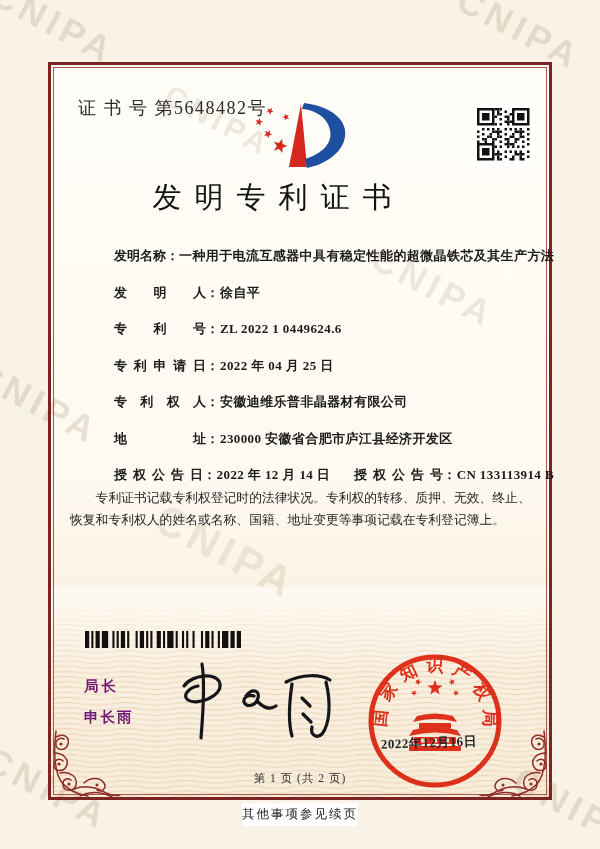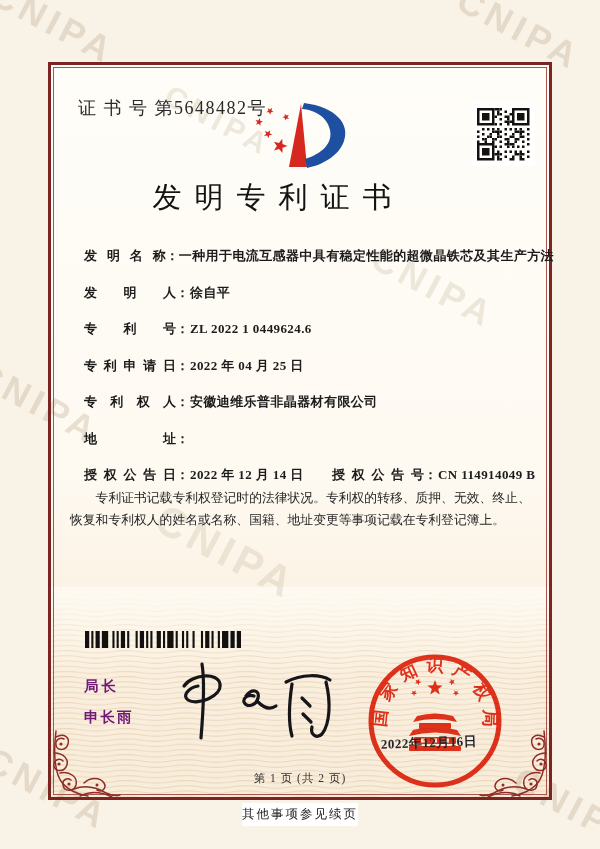--- a/index.html
+++ b/index.html
@@ -31,21 +31,21 @@
   .content-el { position:absolute; z-index:3; }
   .cert-no { left:78px; top:96px; font-size:18px; letter-spacing:1.5px; color:#2a2a2a; font-weight:500; }
   .logo { left:244px; top:101px; }
   .qr-box { left:472px; top:103px; background:#ffffff; padding:5px; line-height:0; }
   .title { left:0; top:178px; width:544px; text-align:center; font-size:29px; font-weight:500;
     letter-spacing:13px; padding-left:13px; color:#141414; }
 
   .fields { left:84px; top:247px; width:470px; }
   .frow { display:flex; white-space:nowrap; height:22px; margin-bottom:14.5px;
     font-size:13px; font-weight:600; color:#1c1c1c; align-items:baseline; }
-  .lab { display:inline-block; width:92px; text-align:justify; text-align-last:justify; }
+  .lab { display:inline-block; width:92px; text-align:justify; text-align-last:justify;margin-left:30px; }
   .colon { display:inline-block; width:14px; }
   .val { letter-spacing:.4px; }
   .val1-fixed { display:inline-block; width:140px; }
   .lab2 { display:inline-block; width:92px; text-align:justify; text-align-last:justify; margin-left:2px; }
 
   .paras { left:70px; top:488px; width:464px; font-size:12.8px; line-height:21.8px;
     color:#262626; font-weight:500; }
   .paras p { text-indent:2em; }
 
   .barcode { left:85px; top:631px; line-height:0; }
@@ -289,28 +289,29 @@
         <span class="val">2022 年 04 月 25 日</span>
     </div>
     <div class="frow">
       <span class="lab">专利权人</span>
         <span class="colon">：</span>
         <span class="val">安徽迪维乐普非晶器材有限公司</span>
     </div>
     <div class="frow">
       <span class="lab">地址</span>
         <span class="colon">：</span>
+        <span class="val">230000 安徽省合肥市庐江县经济开发区</span>
     </div>
     <div class="frow">
       <span class="lab">授权公告日</span>
         <span class="colon">：</span>
         <span class="val val1-fixed">2022 年 12 月 14 日</span>
       <span class="lab2">授权公告号</span>
         <span class="colon">：</span>
-        <span class="val">CN 114914049 B</span>
+        <span class="val">CN 133113914 B</span>
     </div>
   </div>
 
   <div class="content-el paras">
     <p>专利证书记载专利权登记时的法律状况。专利权的转移、质押、无效、终止、恢复和专利权人的姓名或名称、国籍、地址变更等事项记载在专利登记簿上。</p>
   </div>
 
   <div class="content-el barcode">
     <svg width="156" height="17" viewBox="0 0 156 17">
         <g id="barcode-bars">

